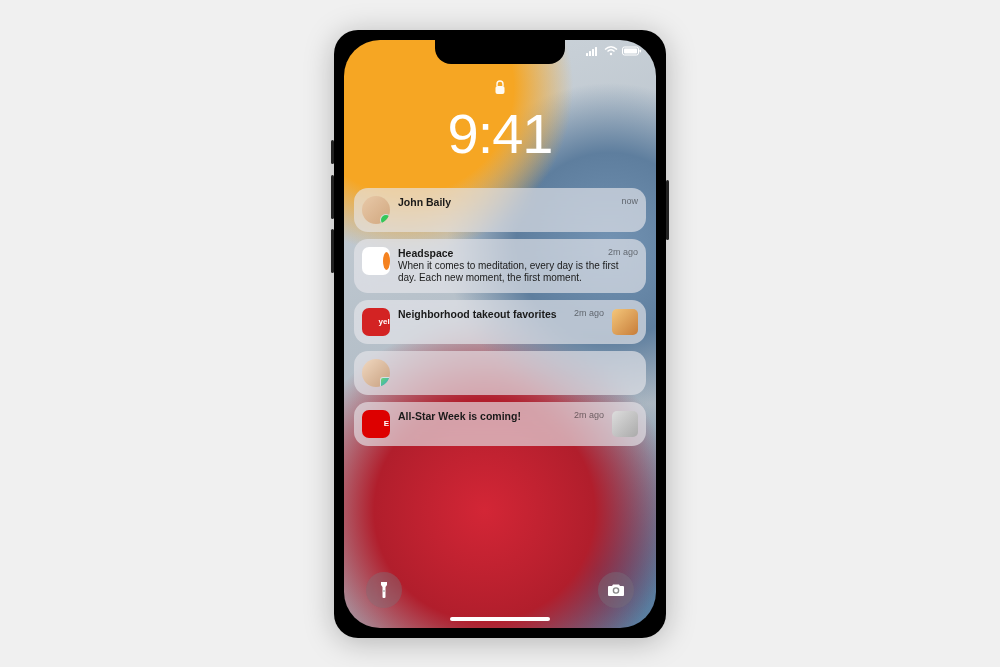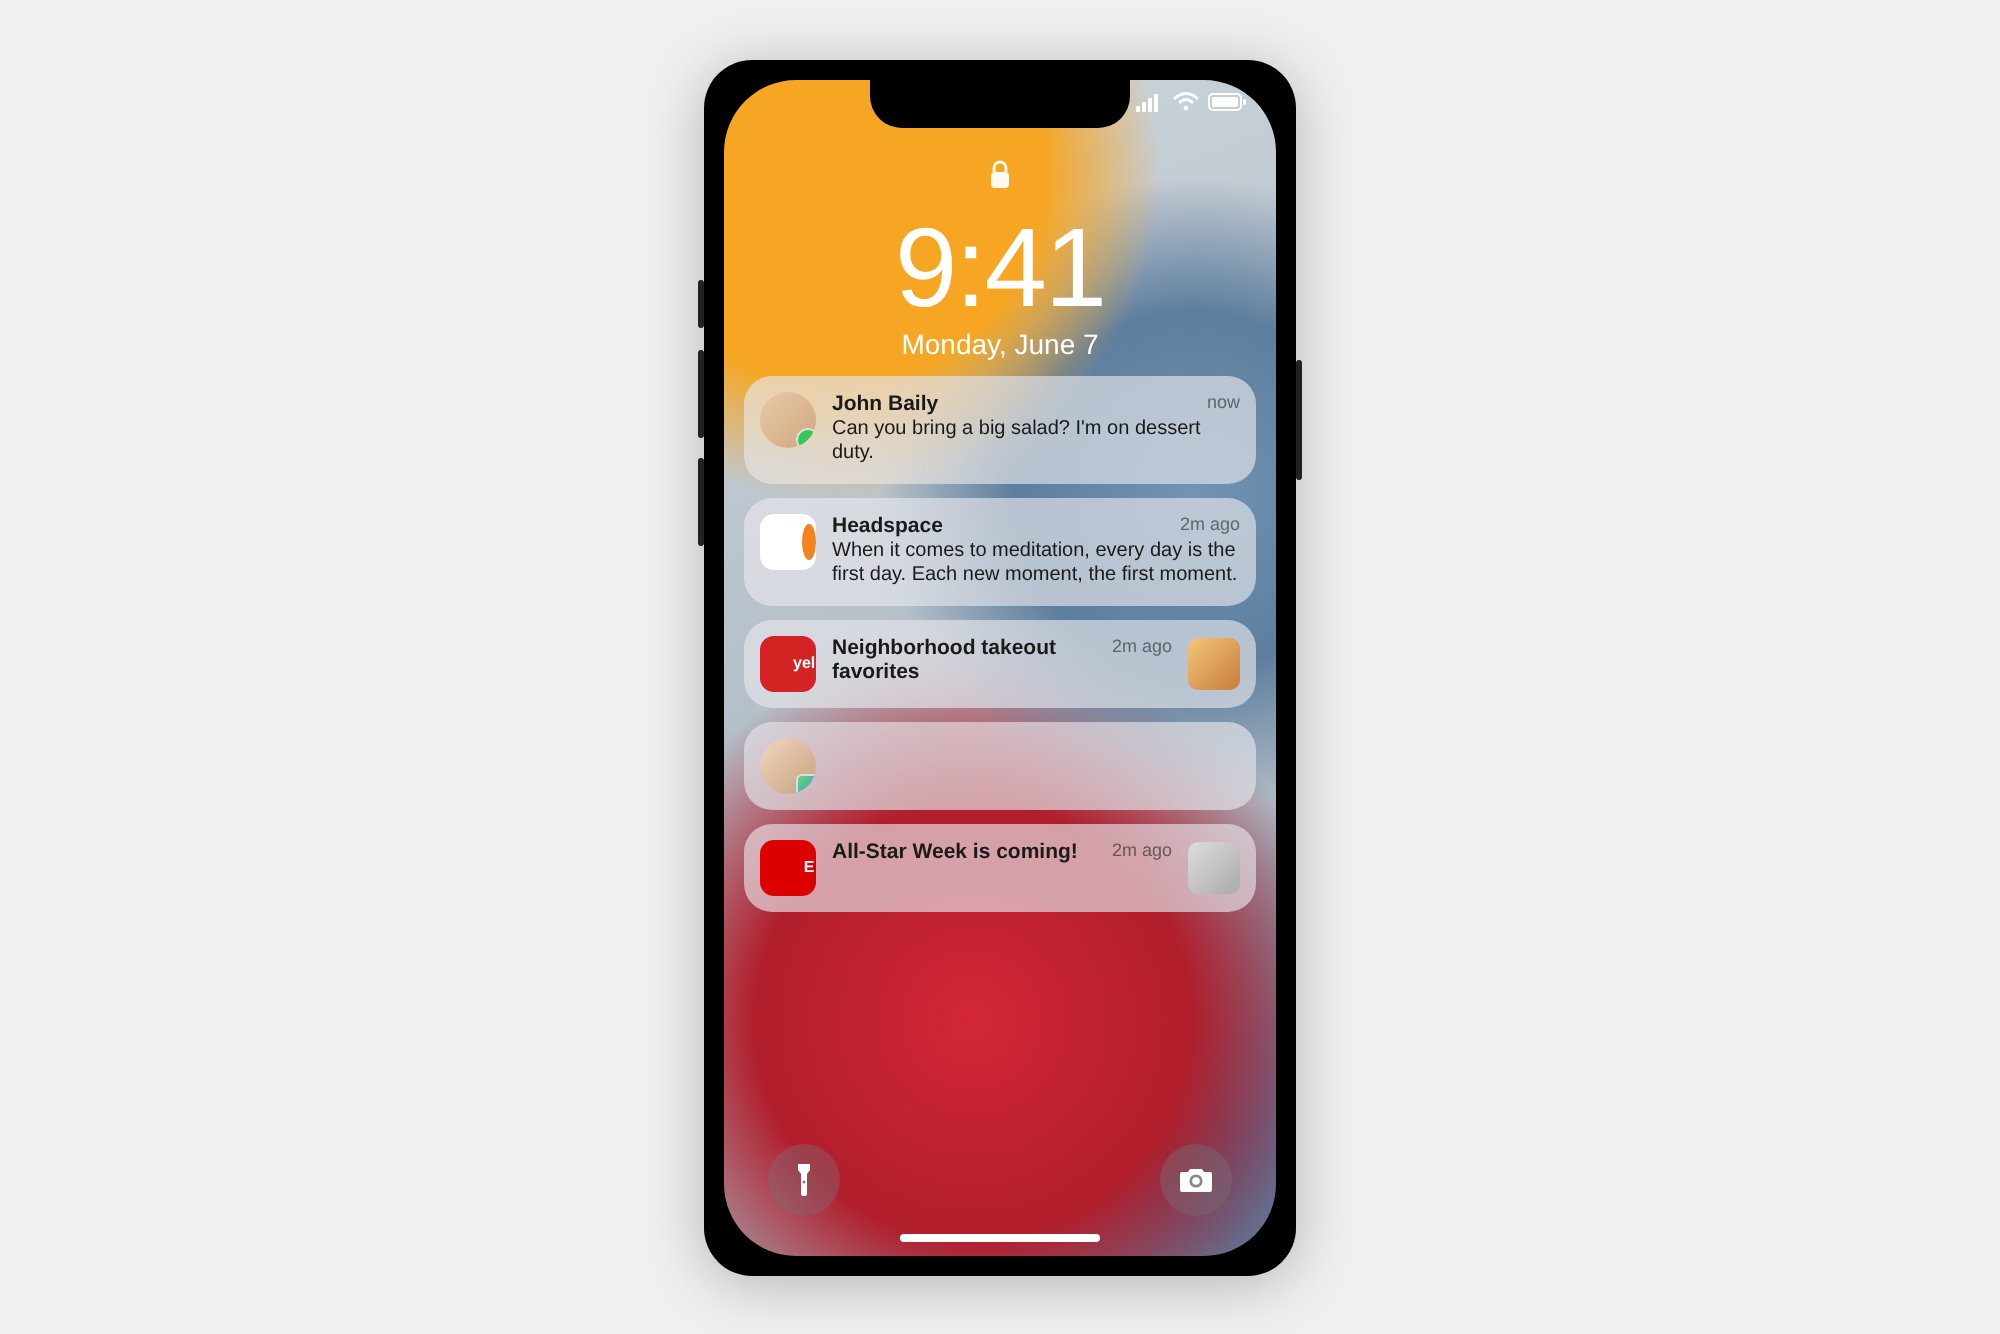--- a/index.html
+++ b/index.html
@@ -7,21 +7,21 @@
     width: 1000px;
     height: 667px;
     background: #f0f0f0;
     font-family: -apple-system, BlinkMacSystemFont, "Helvetica Neue", Arial, sans-serif;
     display: flex;
     align-items: center;
     justify-content: center;
   }
 
   .phone-frame {
-    width: 296px;
+    width: 332px;
     height: 608px;
     background: #000;
     border-radius: 24px;
     padding: 10px;
     position: relative;
     box-shadow: 0 4px 30px rgba(0,0,0,0.25);
   }
 
   .phone-frame::before { 
     content:""; position:absolute; left:-3px; top:110px; width:3px; height:24px;
@@ -170,35 +170,33 @@
     </div>
 
     <div class="lock-area">
       <div class="lock-icon">
         <svg width="14" height="16" viewBox="0 0 14 16">
             <path d="M4 6 V4 a3 3 0 0 1 6 0 V6" fill="none" stroke="#fff" stroke-width="1.4"></path>
             <rect x="2.5" y="6" width="9" height="8" rx="2" fill="#fff"></rect>
           </svg>
       </div>
       <div class="time">9:41</div>
-      <div class="date">Monday, June 7</div>
     </div>
 
     <div class="notifications">
 
       <div class="notif">
         <div class="notif-icon round avatar-john">
           <div class="badge-small"></div>
         </div>
         <div class="notif-body">
           <div class="notif-head">
             <span class="notif-title">John Baily</span>
             <span class="notif-time">now</span>
           </div>
-          <div class="notif-text">Can you bring a big salad? I'm on dessert duty.</div>
         </div>
       </div>
 
       <div class="notif">
         <div class="notif-icon icon-headspace"></div>
         <div class="notif-body">
           <div class="notif-head">
             <span class="notif-title">Headspace</span>
             <span class="notif-time">2m ago</span>
           </div>

